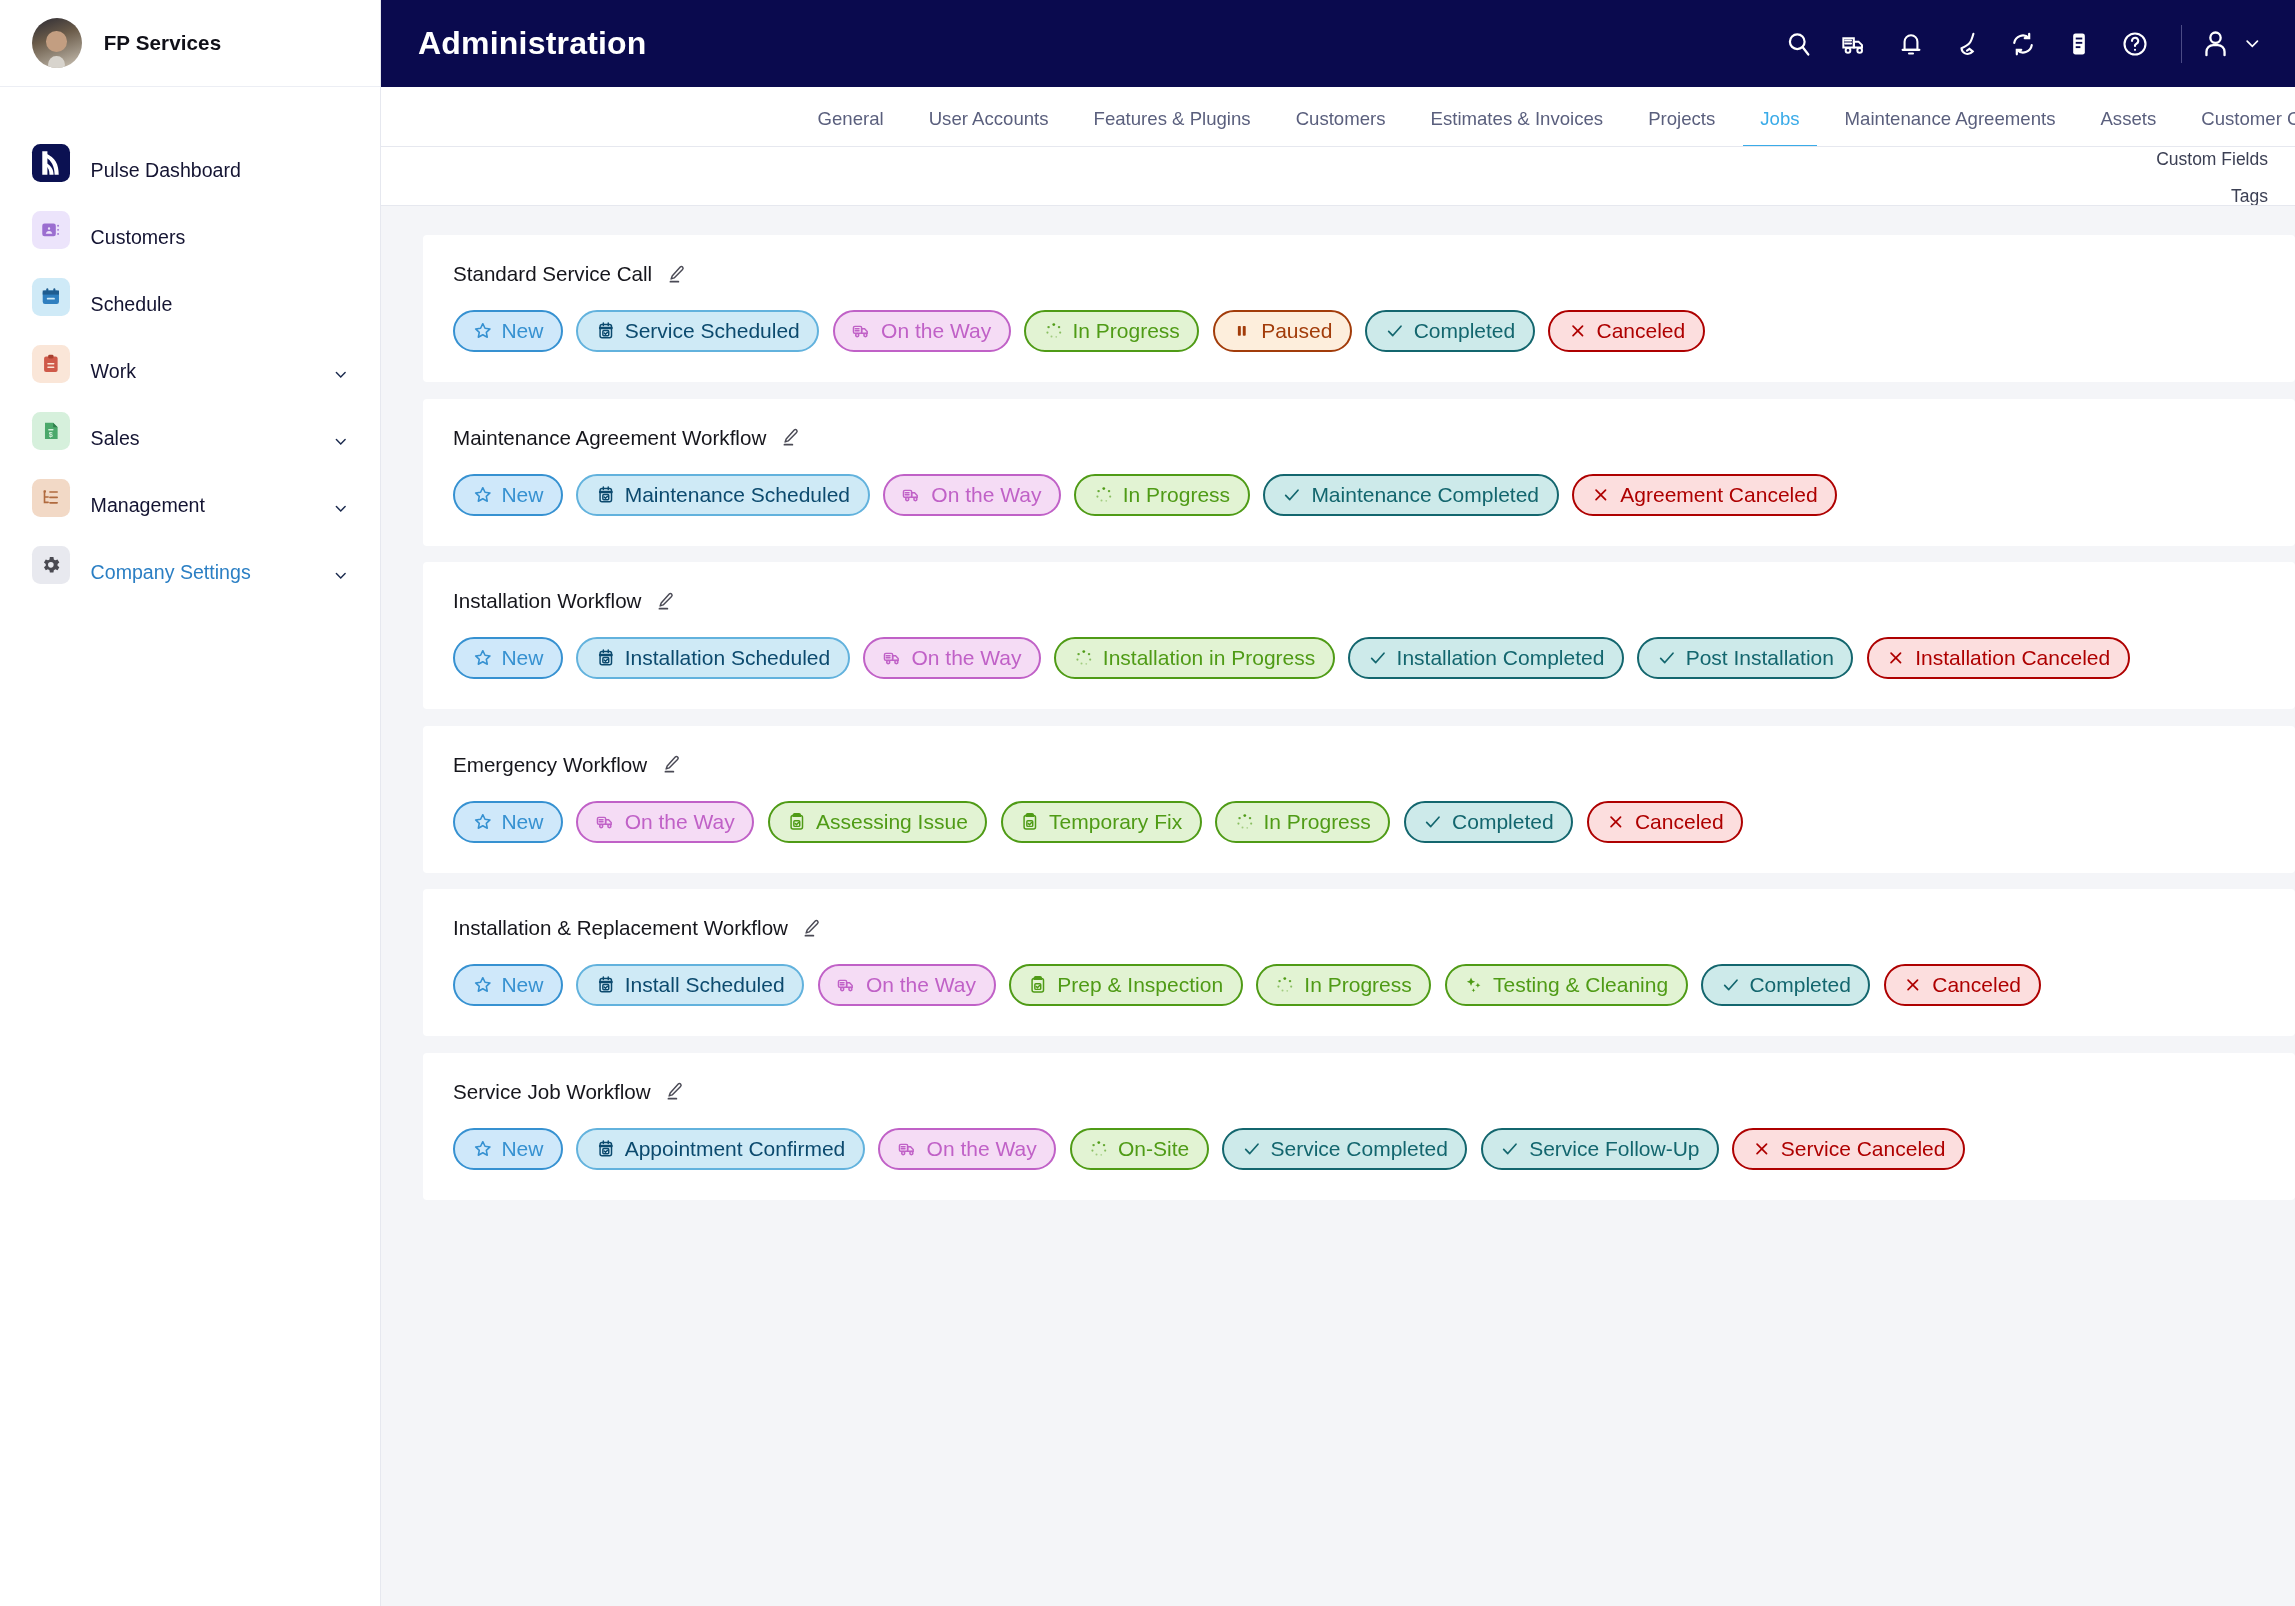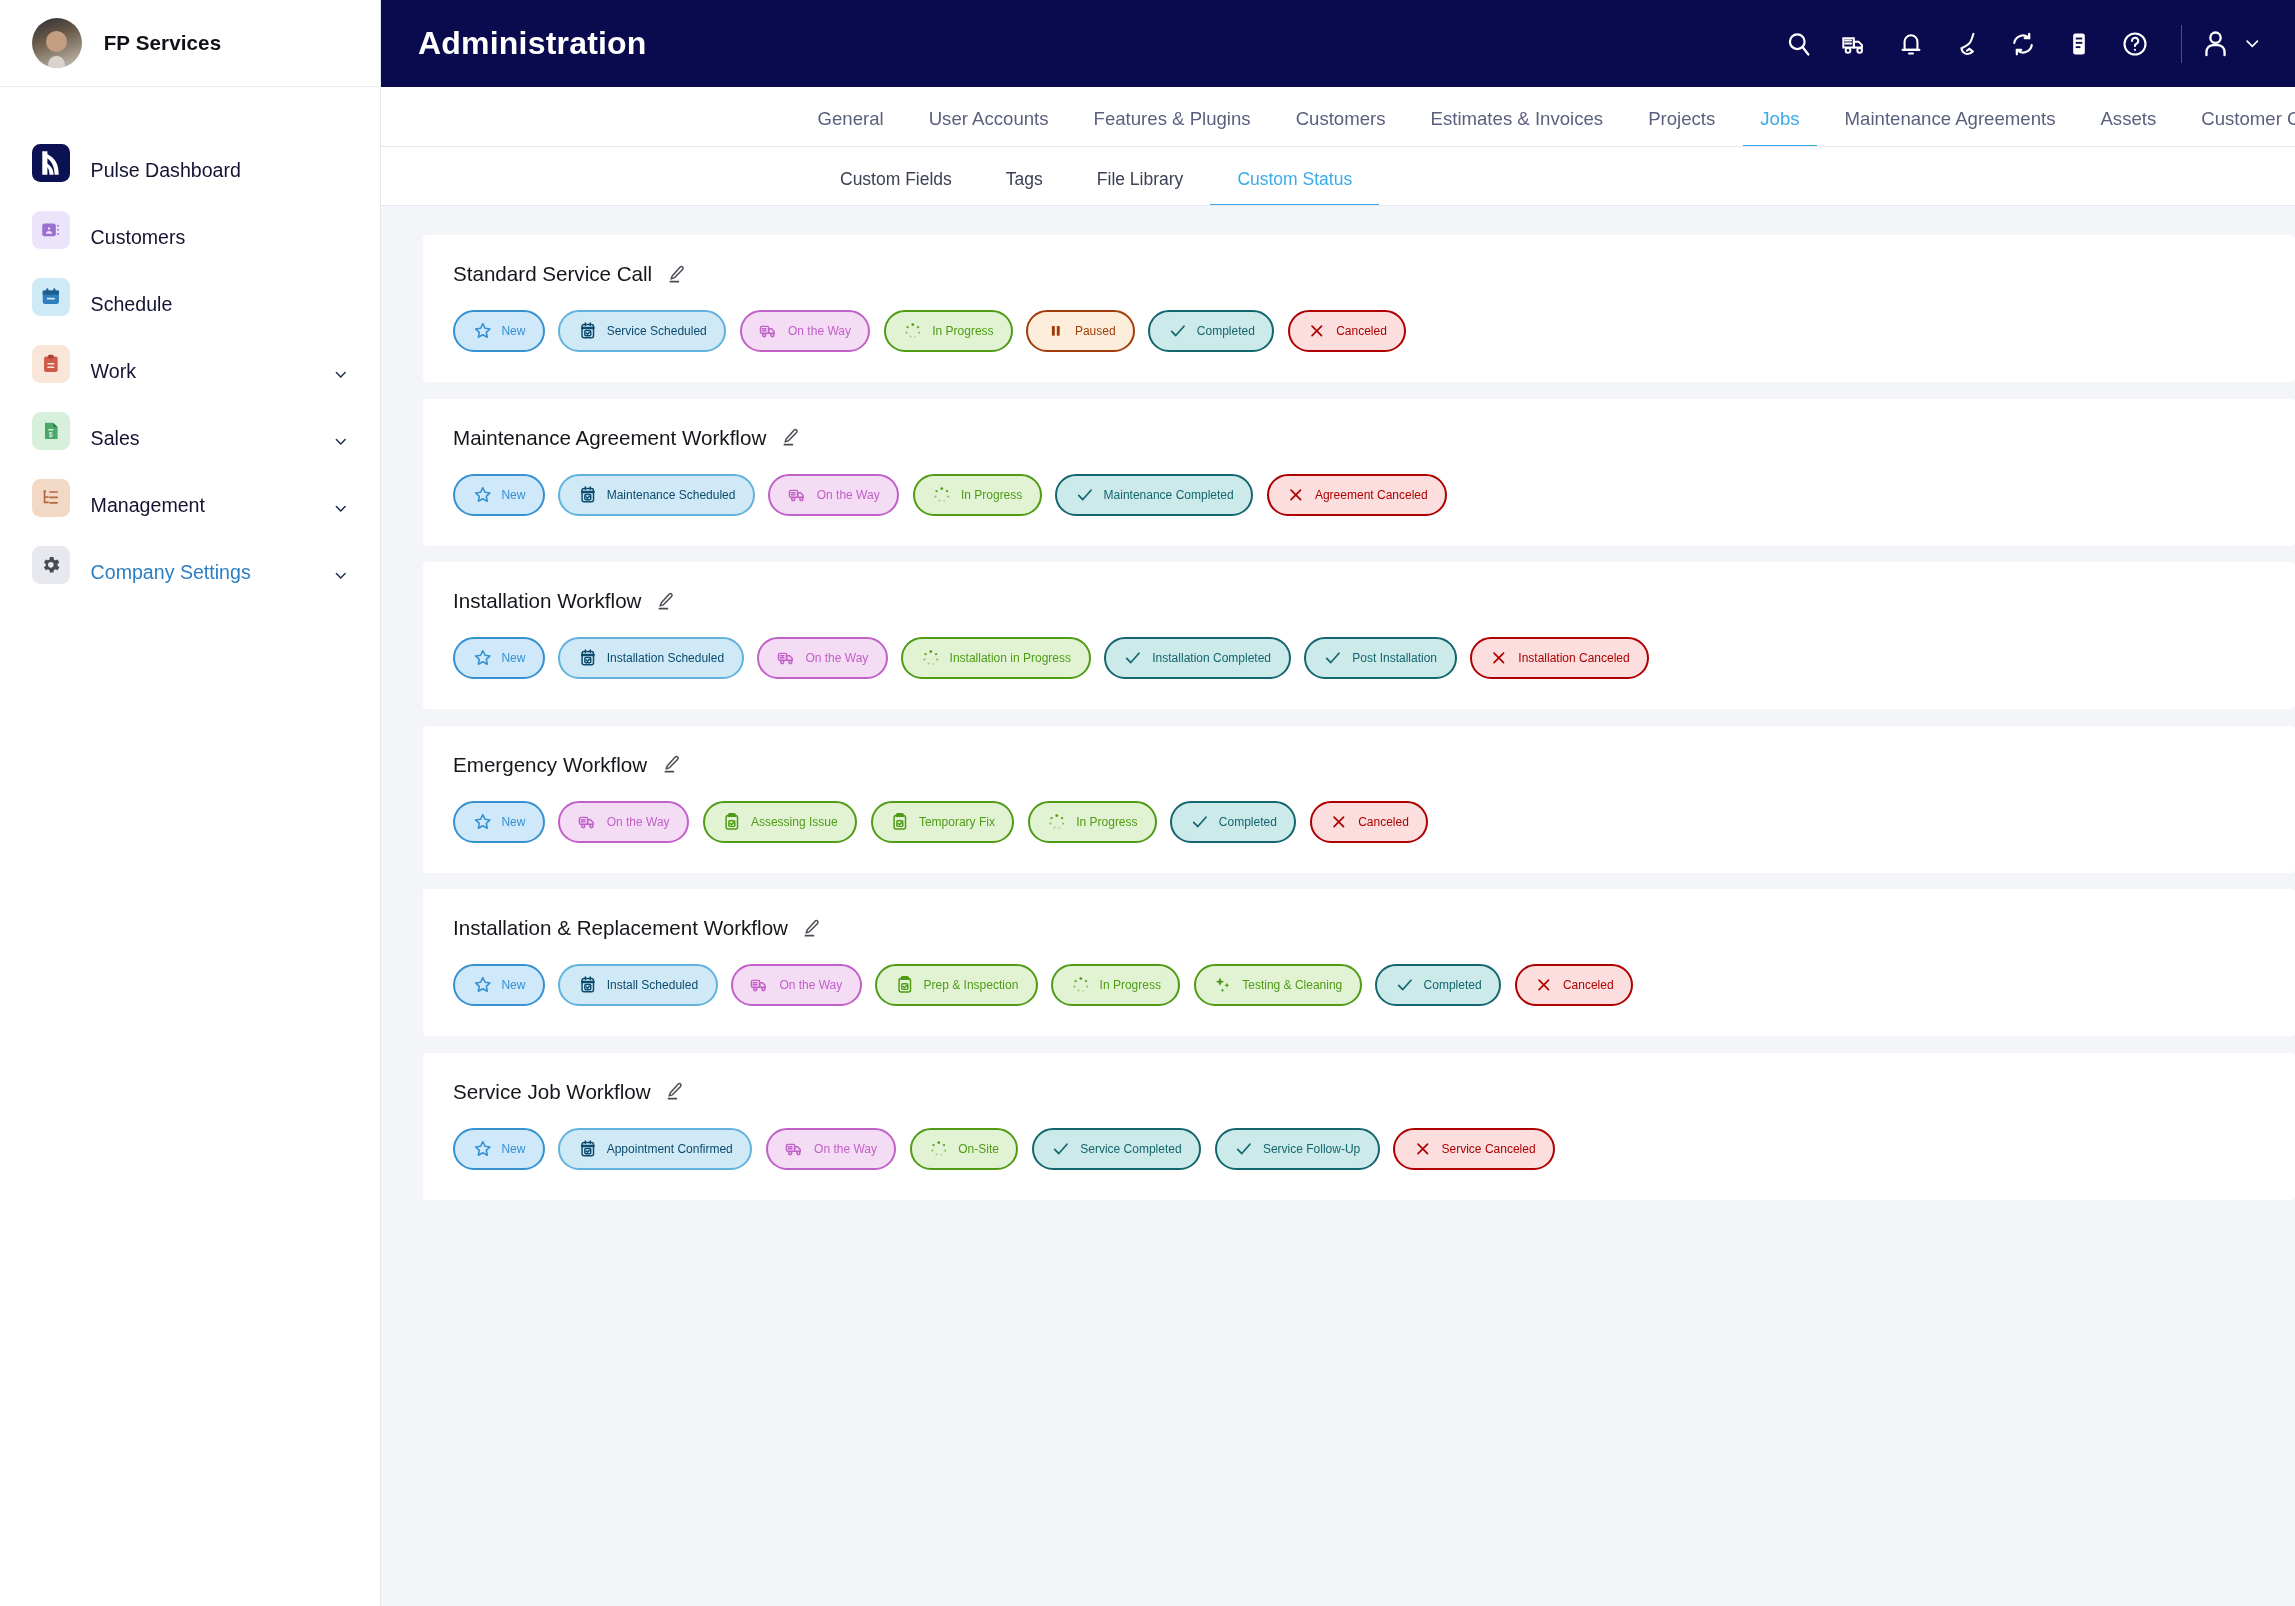--- a/index.html
+++ b/index.html
@@ -99,20 +99,21 @@
     position: relative; top: 1.5px;
   }
   .tab.active { color: #3aabe8; border-bottom-color: #3aabe8; }
 
   .subtabs {
     height: 59px; background: #ffffff;
     display: flex; align-items: flex-end;
     padding-left: 432px;
     border-bottom: 1.5px solid #e6e8ef;
     overflow: hidden;
+    flex-direction: column;
   }
   .subtab {
     font-size: 17.5px; color: #3c4054;
     padding: 0 27px 13.4px 27px;
     white-space: nowrap; cursor: pointer;
     border-bottom: 3.6px solid transparent;
     position: relative; top: 1.5px;
   }
   .subtab.active { color: #3aabe8; border-bottom-color: #3aabe8; }
 
@@ -133,21 +134,21 @@
   .card-head { display: flex; align-items: center; gap: 13.4px; margin-bottom: 24px; }
   .card-title { font-size: 20.6px; color: #16161c; white-space: nowrap; }
   .edit-ico { width: 20.6px; height: 20.6px; cursor: pointer; flex: 0 0 20.6px; }
   .edit-ico svg { width: 20.6px; height: 20.6px; display: block; }
 
   .chips { display: flex; align-items: center; gap: 13.4px; flex-wrap: nowrap; }
   .chip {
     display: inline-flex; align-items: center; gap: 9.3px;
     height: 42px; padding: 0 17.5px;
     border-radius: 21.7px; border: 2.1px solid #888;
-    font-size: 12px; white-space: nowrap; cursor: pointer;
+    font-size: 21px; white-space: nowrap; cursor: pointer;
   }
   .chip .ci { width: 19.6px; height: 19.6px; flex: 0 0 19.6px; display: block; }
   .chip .ci svg { width: 19.6px; height: 19.6px; display: block; }
 
   
   .t-blue   { background:#cfe8fa; border-color:#3691d1; color:#3691d1; }
   .t-lblue  { background:#cfeaf6; border-color:#62b2dd; color:#0c4a6e; }
   .t-pink   { background:#f5dcf5; border-color:#c061c7; color:#c061c7; }
   .t-green  { background:#e2f3d3; border-color:#4f9b16; color:#4f9b16; }
   .t-orange { background:#fdeedc; border-color:#a23c0a; color:#a23c0a; }

